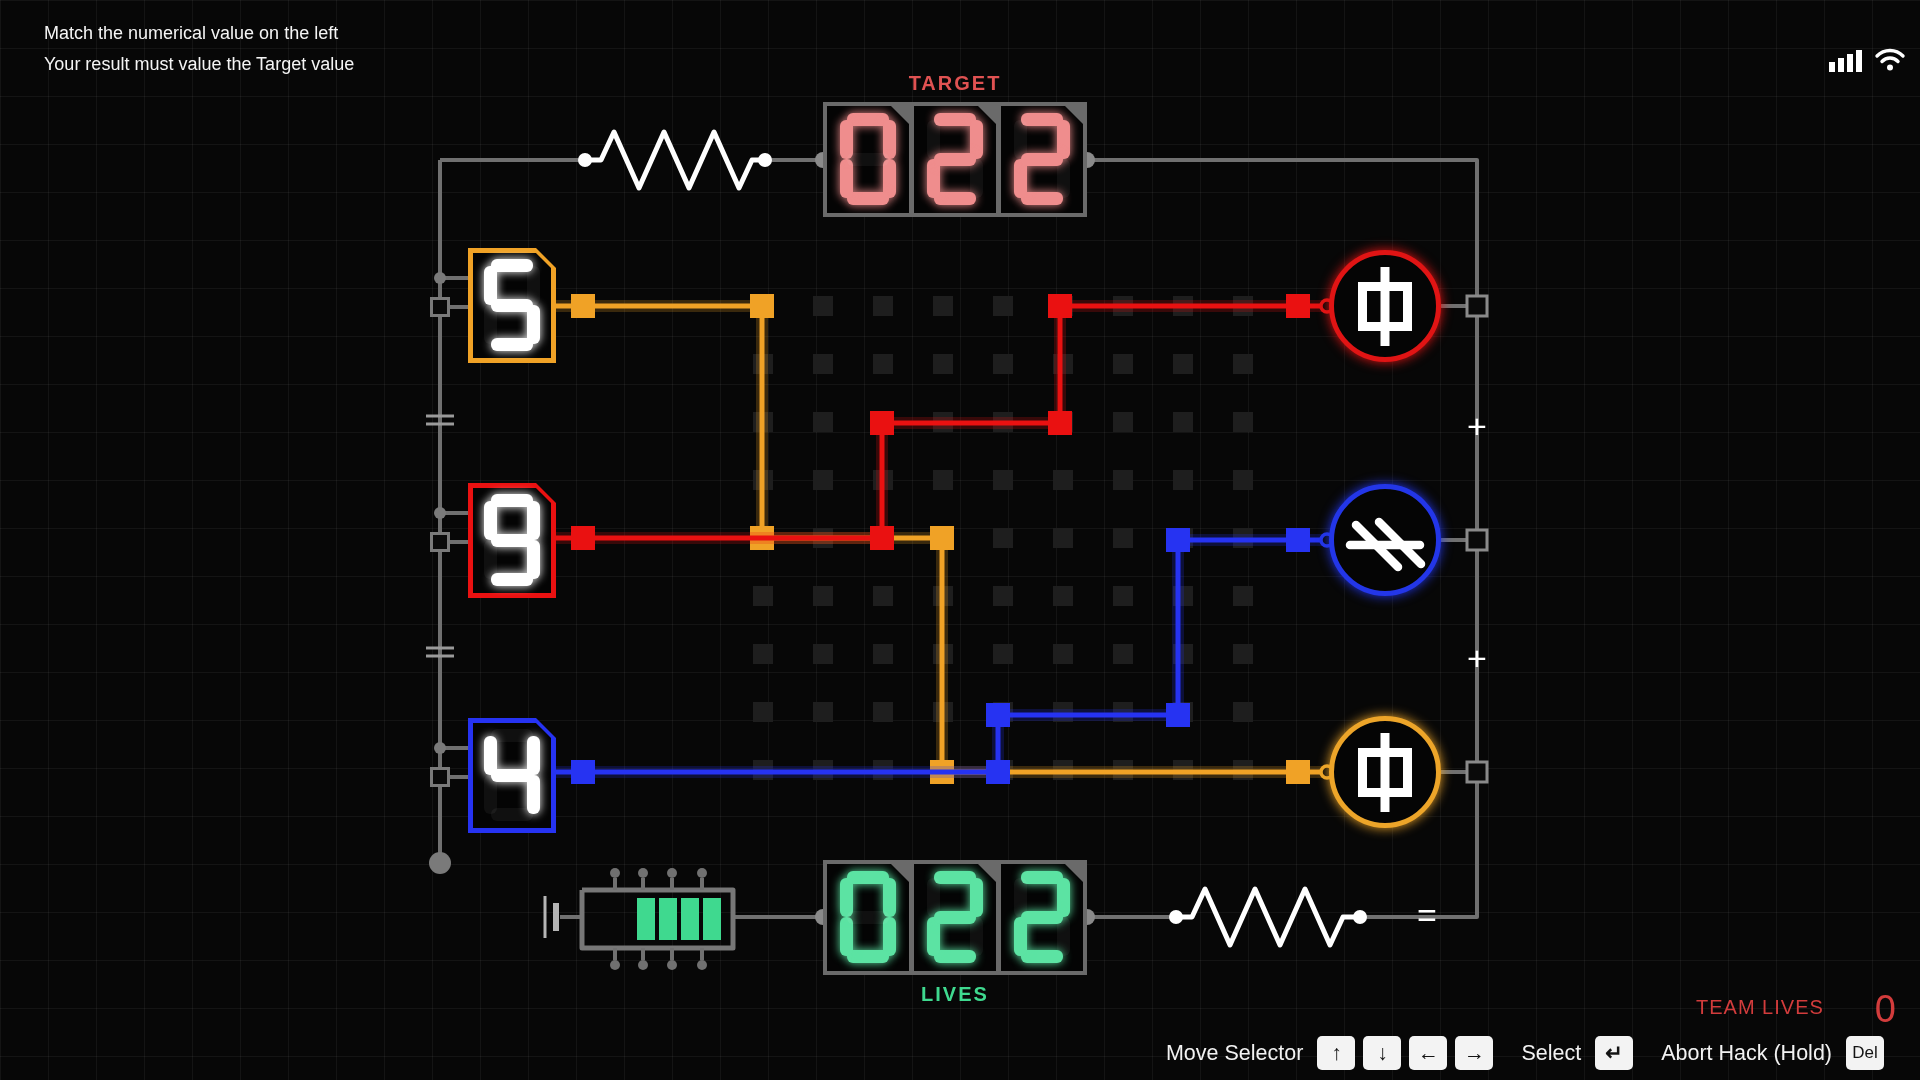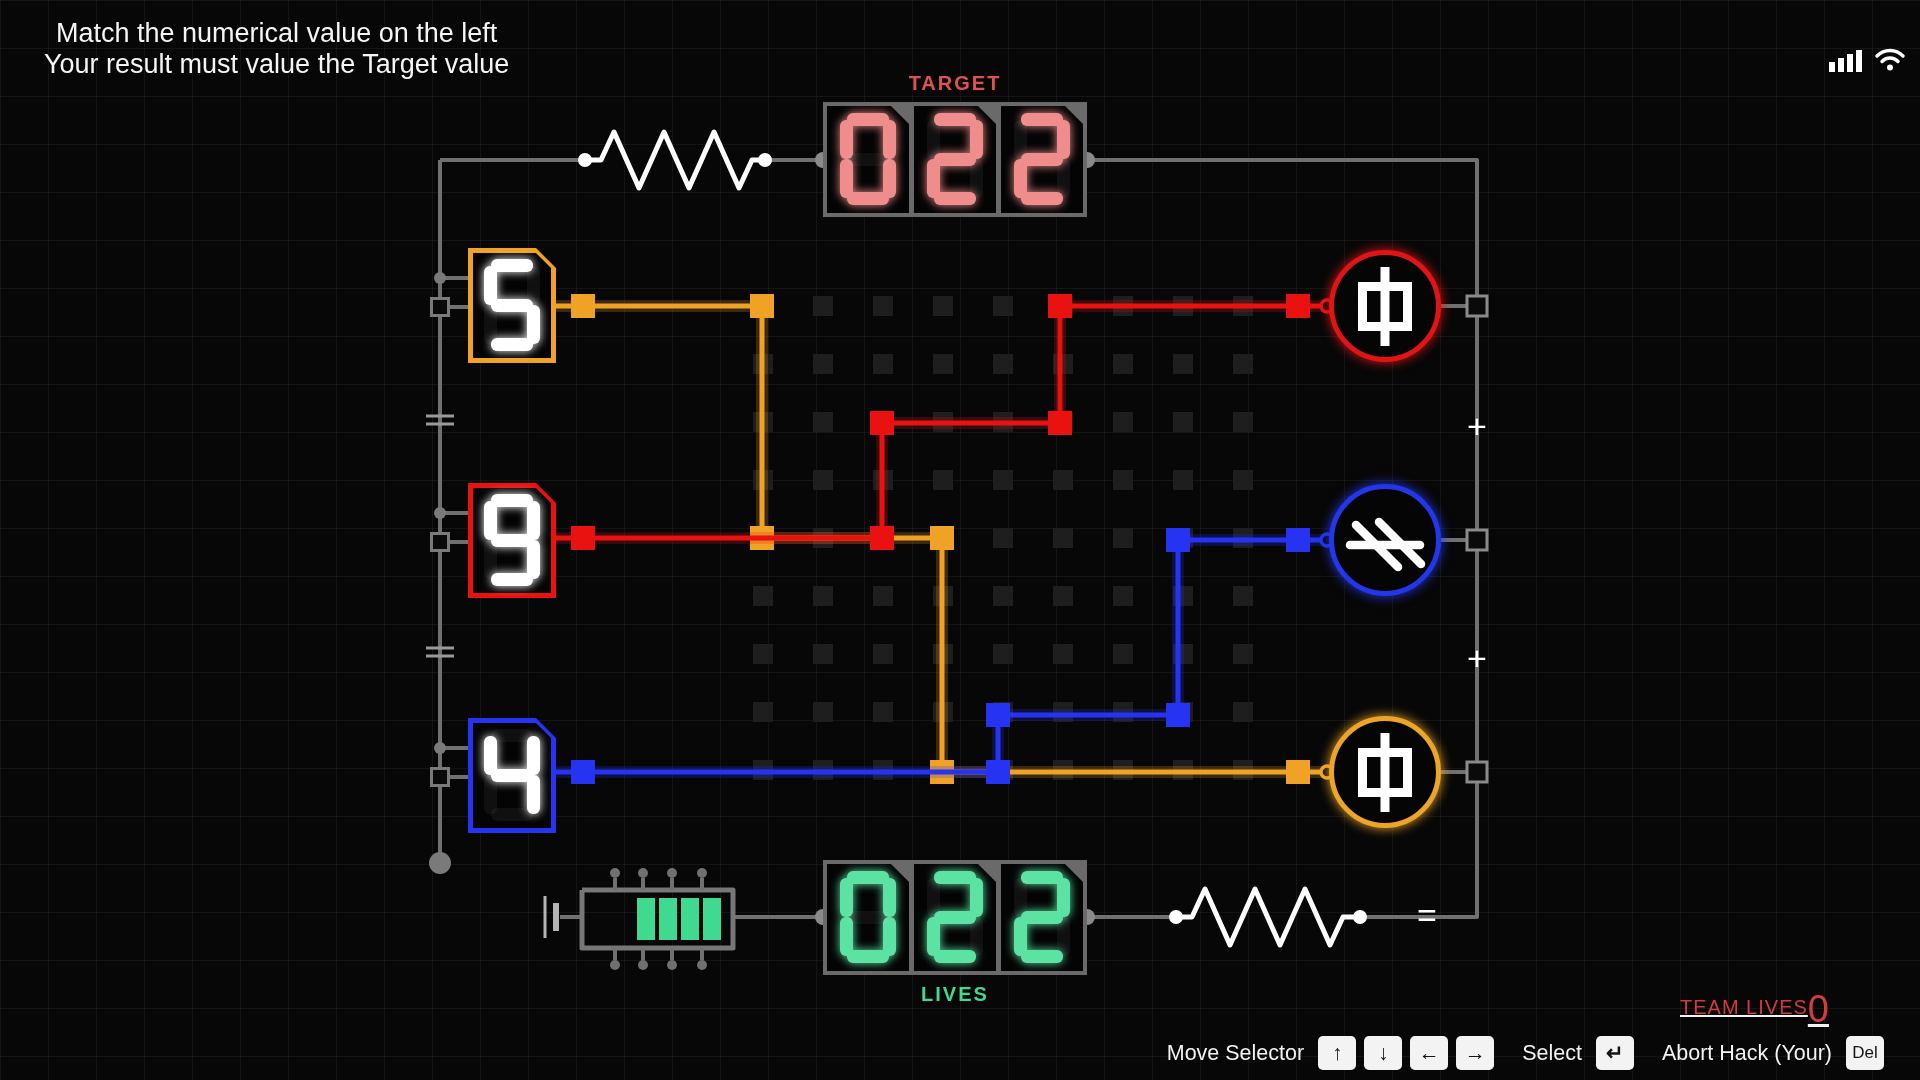--- a/index.html
+++ b/index.html
@@ -7,21 +7,21 @@
     position:relative;width:1920px;height:1080px;overflow:hidden;
     background-color:#070707;
     background-image:
       linear-gradient(rgba(255,255,255,0.05) 1px, transparent 1px),
       linear-gradient(90deg, rgba(255,255,255,0.05) 1px, transparent 1px);
     background-size:48px 48px;
     font-family:"Liberation Sans", sans-serif;
     color:#f2f2f2;
   }
   #circuit{position:absolute;left:0;top:0;}
-  .instructions{position:absolute;left:44px;top:18px;font-size:27px;line-height:31px;color:#f5f5f5;text-align:center;}
+  .instructions{position:absolute;left:44px;top:18px;font-size:18px;line-height:31px;color:#f5f5f5;}
   .statusicons{position:absolute;right:14px;top:46px;display:flex;align-items:flex-end;gap:9px;}
 
   
   .display{position:absolute;display:flex;gap:5px;background:#6a6a6a;border:4px solid #6a6a6a;}
   .cell{position:relative;width:82px;height:107px;background:#040404;
         clip-path:polygon(0 0, calc(100% - 18px) 0, 100% 18px, 100% 100%, 0 100%);}
   .cell::after{content:'';position:absolute;top:3px;right:-9px;width:30px;height:4px;background:#6a6a6a;transform:rotate(45deg);}
   .disp-label{position:absolute;width:264px;text-align:center;font-size:20px;font-weight:700;letter-spacing:2px;}
 
   
@@ -33,21 +33,21 @@
         clip-path:polygon(0 0, calc(100% - 20px) 0, 100% 20px, 100% 100%, 0 100%);
         filter:drop-shadow(0 0 5px var(--c));}
   .dbox::after{content:'';position:absolute;top:3px;right:-10px;width:32px;height:5px;background:var(--c);transform:rotate(45deg);}
   .dbox .sseg{margin-top:6px;}
 
   
   .ocircle{position:absolute;width:102px;height:102px;border:5px solid var(--c);border-radius:50%;
            background:#050505;filter:drop-shadow(0 0 6px var(--c));display:flex;align-items:center;justify-content:center;}
 
   
-  .teamlives{position:absolute;right:40px;top:988px;width:200px;display:flex;align-items:flex-start;text-decoration:underline;}
+  .teamlives{position:absolute;right:24px;top:988px;width:200px;display:flex;justify-content:space-between;align-items:flex-start;}
   .teamlives .tl-label{font-size:20px;letter-spacing:1px;color:#d23c3c;padding-top:8px;}
   .teamlives .tl-value{font-size:38px;color:#d23c3c;}
 
   
   .controls{position:absolute;right:36px;top:1036px;display:flex;align-items:center;gap:8px;font-size:21.5px;color:#f2f2f2;}
   .key{display:inline-flex;align-items:center;justify-content:center;min-width:28px;height:34px;padding:0 5px;
        background:#f3f3f3;color:#141414;border-radius:5px;font-size:21px;font-weight:700;}
   .key.small{font-size:17px;font-weight:400;}
   .gap-l{margin-left:20px;}
   .gap-s{margin-left:6px;}
@@ -387,17 +387,17 @@
   </div>
 
   <div class="controls">
     <span>Move Selector</span>
     <span class="key gap-s">↑</span>
     <span class="key">↓</span>
     <span class="key">←</span>
     <span class="key">→</span>
     <span class="gap-l">Select</span>
     <span class="key gap-s">↵</span>
-    <span class="gap-l">Abort Hack (Your)</span>
+    <span class="gap-l">Abort Hack (Hold)</span>
     <span class="key small gap-s">Del</span>
   </div>
 
 </div>
 
 </body></html>

